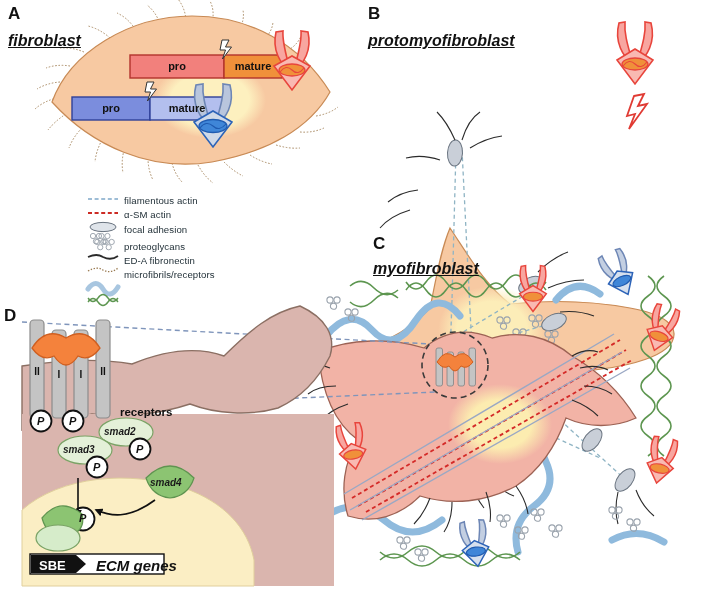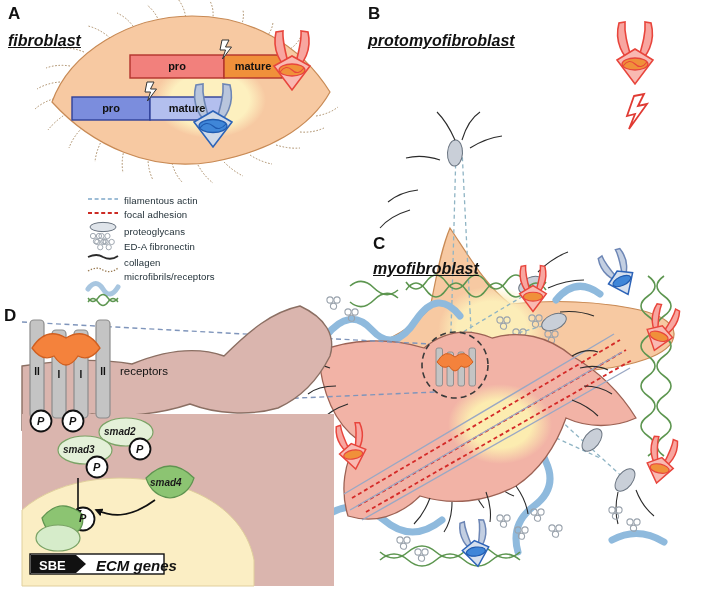--- a/index.html
+++ b/index.html
@@ -10,21 +10,21 @@
   .panel-letter{position:absolute;font-weight:bold;font-size:17px;color:#111;}
   .cell-label{position:absolute;font-style:italic;font-weight:bold;font-size:16px;
               color:#111;text-decoration:underline;white-space:nowrap;}
   .legend{position:absolute;left:84px;top:192px;width:170px;}
   .legend-row{display:flex;align-items:flex-end;height:14.2px;}
   .legend-key{width:40px;flex:0 0 40px;display:flex;align-items:center;
               justify-content:center;height:14px;}
   .legend-text{font-size:9.6px;color:#1c2b33;white-space:nowrap;letter-spacing:.1px;}
   .bar-label{position:absolute;font-weight:bold;font-size:11px;color:#111;
              text-align:center;white-space:nowrap;}
-  .rcp-label{position:absolute;font-weight:normal;font-size:11.5px;color:#111;}
+  .rcp-label{position:absolute;font-weight:bold;font-size:11.5px;color:#111;margin-top:41px;}
   .smad-label{position:absolute;font-style:italic;font-weight:bold;font-size:10px;
               color:#1a1a1a;white-space:nowrap;}
   .pglyph{position:absolute;font-style:italic;font-weight:bold;font-size:11px;color:#111;}
   .sbe-label{position:absolute;font-weight:bold;font-size:13px;color:#fff;}
   .ecm-label{position:absolute;font-style:italic;font-weight:bold;font-size:15px;color:#111;
              white-space:nowrap;}
   .rnum{font-weight:bold;font-size:10px;fill:#111;font-family:"Liberation Sans",sans-serif;}
 </style>
 </head>
 <body>
@@ -413,33 +413,33 @@
   <div class="bar-label" style="left:150px;top:102px;width:74px">mature</div>
 </div>
 
 <div class="legend">
   <div class="legend-row">
     <span class="legend-key"></span>
     <span class="legend-text">filamentous actin</span>
   </div>
   <div class="legend-row">
     <span class="legend-key"></span>
+    <span class="legend-text">α-SM actin</span>
+  </div>
+  <div class="legend-row">
+    <span class="legend-key"></span>
     <span class="legend-text">focal adhesion</span>
   </div>
   <div class="legend-row" style="height:17px">
     <span class="legend-key"></span>
     <span class="legend-text">proteoglycans</span>
   </div>
   <div class="legend-row">
     <span class="legend-key"></span>
     <span class="legend-text">ED-A fibronectin</span>
-  </div>
-  <div class="legend-row" style="height:16px">
-    <span class="legend-key"></span>
-    <span class="legend-text">collagen</span>
   </div>
   <div class="legend-row">
     <span class="legend-key"></span>
     <span class="legend-text">microfibrils/receptors</span>
   </div>
 </div>
 
 <div>
   <div class="rcp-label" style="left:120px;top:365px">receptors</div>
 

